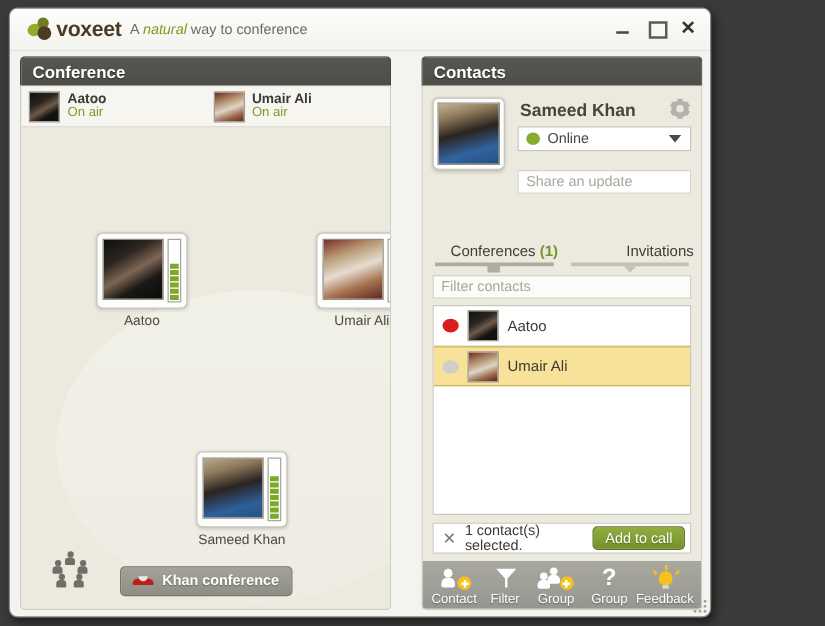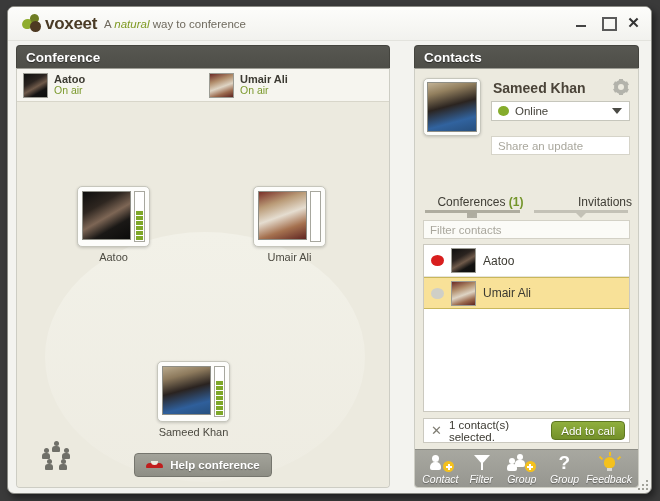--- a/index.html
+++ b/index.html
@@ -5,21 +5,21 @@
   * { box-sizing: border-box; margin: 0; padding: 0; }
   html, body {
     width: 660px; height: 501px;
     font-family: "Liberation Sans", sans-serif;
     background: #3a3a3a;
     overflow: hidden;
   }
   #app-window {
     position: absolute;
     left: 7px; top: 6px;
-    width: 645px; height: 488px;
+    width: 562px; height: 488px;
     background: #f3f3ef;
     border-radius: 7px;
     border: 1px solid #8a8a84;
     box-shadow: 3px 4px 7px rgba(0,0,0,0.45);
     overflow: hidden;
   }
 
   
   #titlebar {
     position: relative;
@@ -297,21 +297,21 @@
   #bottom-toolbar {
     margin: 6px 0 0 0; height: 38px;
     background: linear-gradient(#a8a8a0, #969690);
     border-top: 1px solid #8d8d86;
     display: flex; align-items: flex-end; padding: 0 6px 2px 6px; gap: 2px;
   }
   .tool {
     width: 46px; display: flex; flex-direction: column; align-items: center;
     gap: 1px; cursor: pointer;
   }
-  .tool .lbl { font-size: 10.5px; color: #ffffff; text-shadow: 0 1px 1px rgba(0,0,0,0.4); font-style: italic; }
+  .tool .lbl { font-size: 10.5px; color: #ffffff; text-shadow: 0 1px 1px rgba(0,0,0,0.4); }
   .tool .ic { height: 18px; position: relative; width: 30px; }
   .spacer { flex: 1; }
 
   .iperson { position:absolute; left:5px; top:1px; width:11px; height:15px; }
   .iperson::before { content:""; position:absolute; left:2px; top:0; width:7px; height:7px; border-radius:50%; background:#fff; }
   .iperson::after { content:""; position:absolute; left:0; top:7px; width:11px; height:8px; border-radius:5px 5px 2px 2px; background:#fff; }
   .plusbadge {
     position:absolute; right:1px; bottom:0px; width:11px; height:11px;
     border-radius:50%; background:#f4c11d;
   }
@@ -429,21 +429,21 @@
           <div id="group-icon">
             <div class="p" style="left:15px; top:0px;"></div>
             <div class="p" style="left:25px; top:7px;"></div>
             <div class="p" style="left:5px; top:7px;"></div>
             <div class="p" style="left:22px; top:18px;"></div>
             <div class="p" style="left:8px; top:18px;"></div>
           </div>
 
           <div id="leave-btn">
             <span id="handset"></span>
-            <span>Help conference</span>
+            <span>Khan conference</span>
           </div>
         </div>
 
       </div>
     </div>
 
     <div class="panel" id="contacts-panel">
       <div class="panel-head">Contacts</div>
       <div class="panel-body" id="contacts-body">
 

